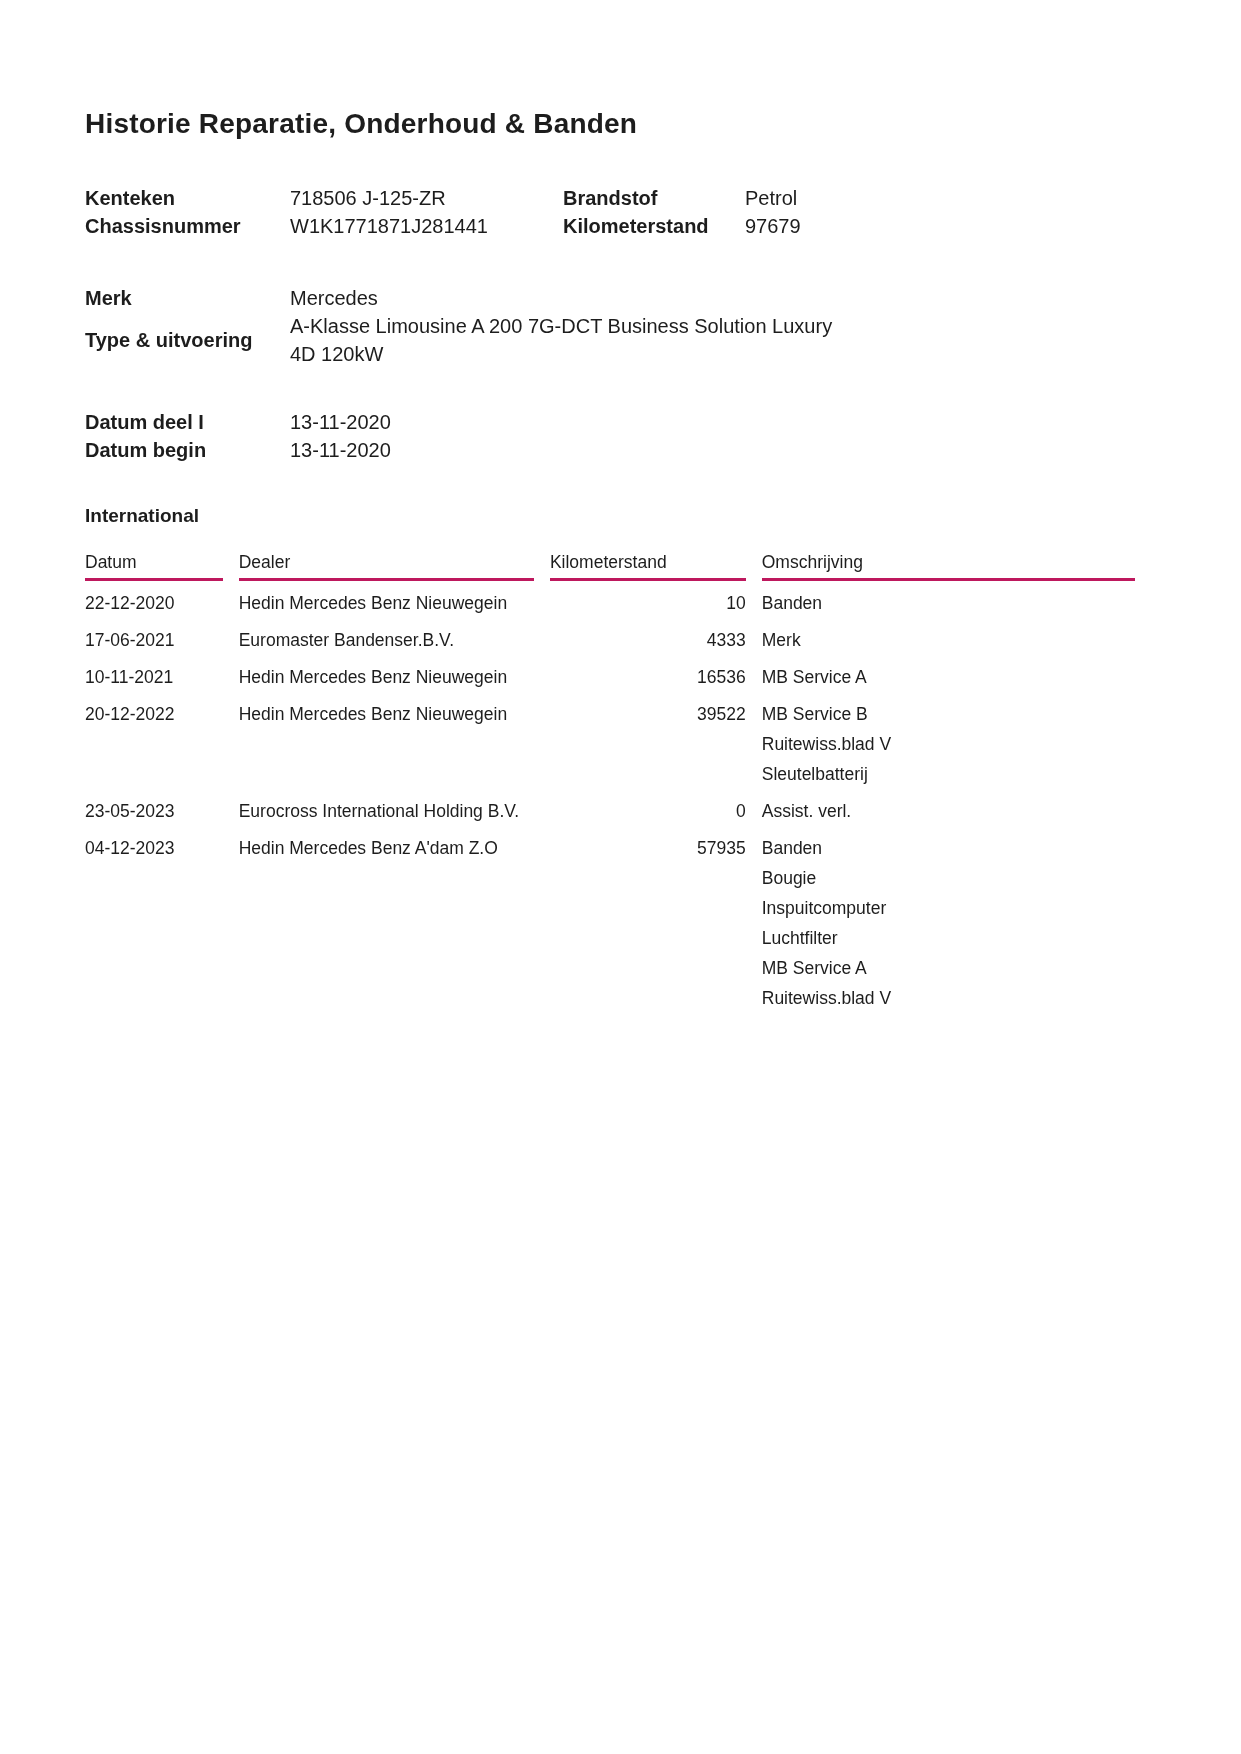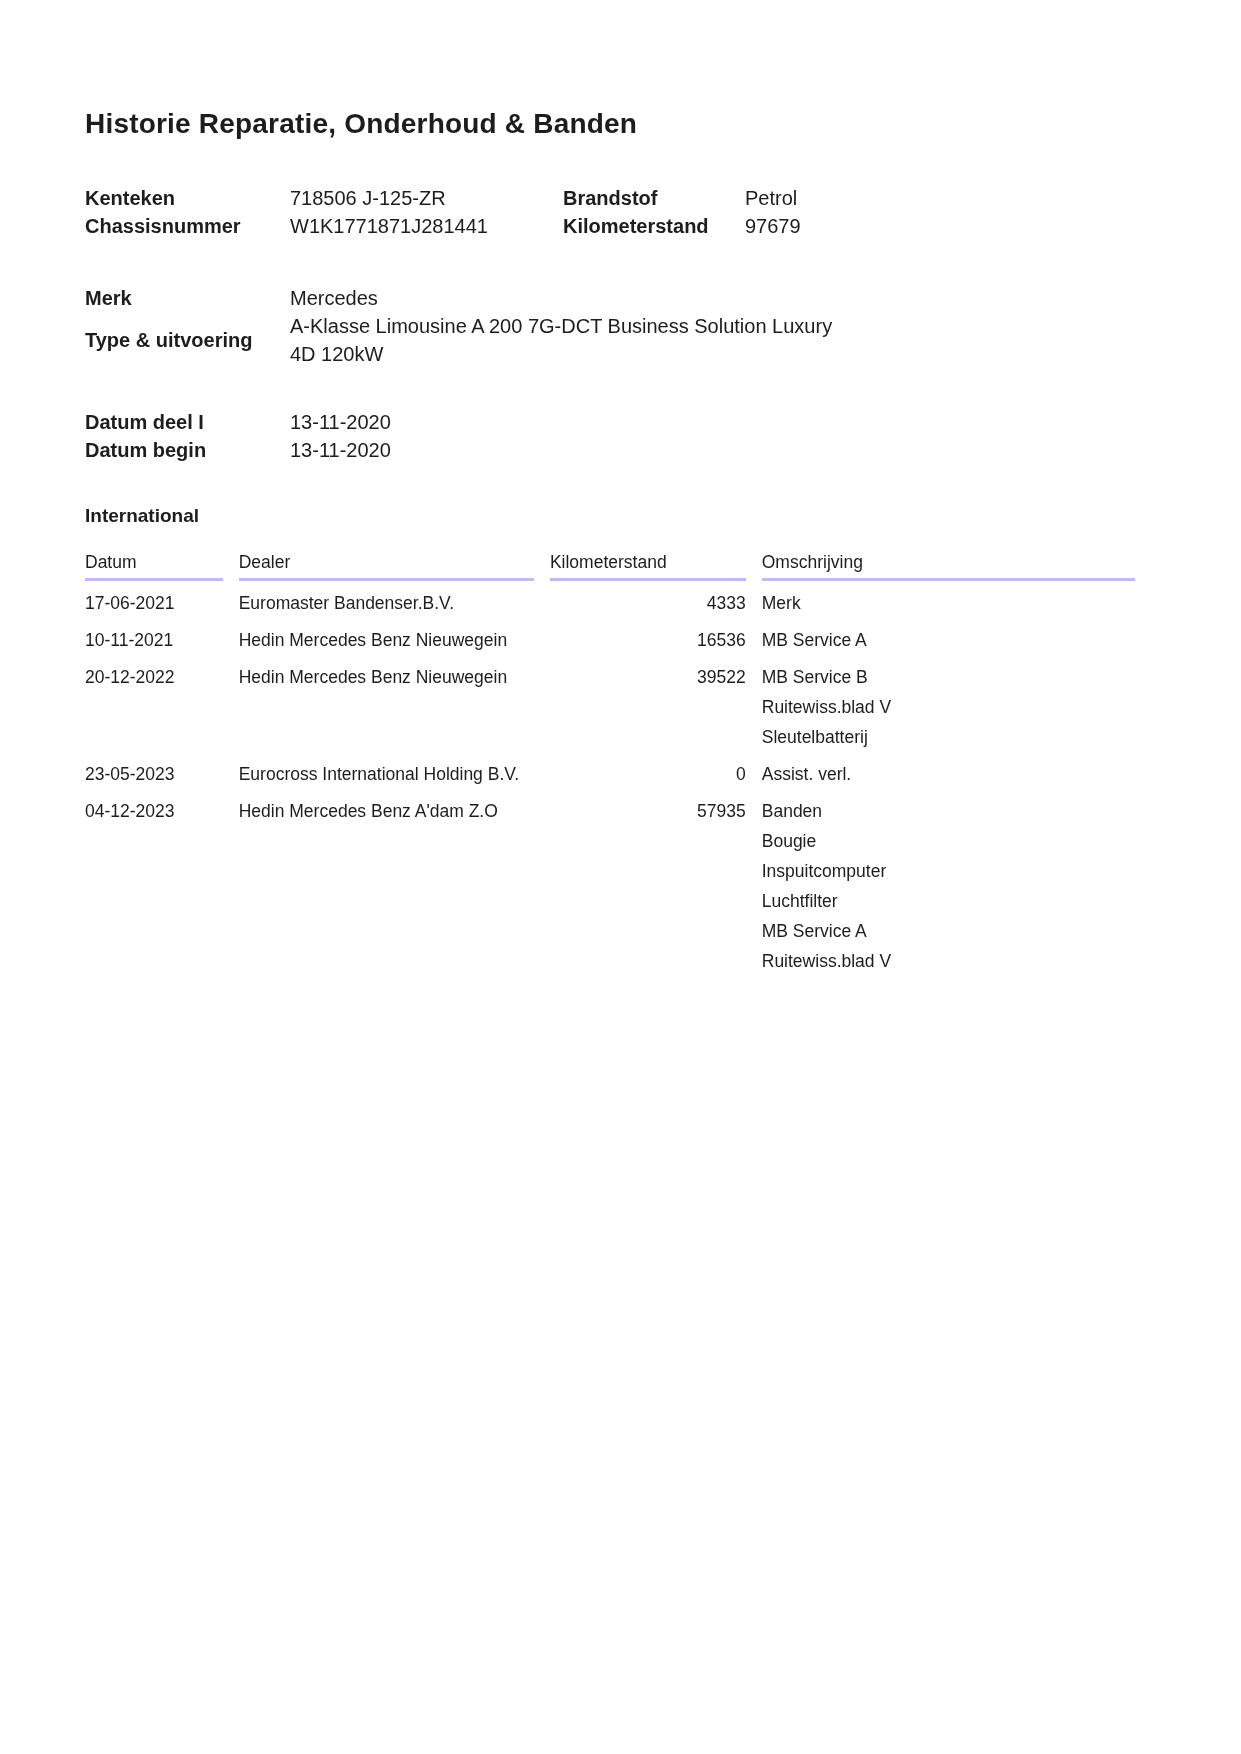--- a/index.html
+++ b/index.html
@@ -50,21 +50,21 @@
     border-collapse: separate;
     border-spacing: 16px 0;
     margin-left: -16px;
     font-size: 17.5px;
   }
   table.work-table th {
     font-weight: normal;
     text-align: left;
     line-height: 28px;
     padding-bottom: 2px;
-    border-bottom: 3px solid #c4b5fd;
+    border-bottom: 3px solid #be185d;
     white-space: nowrap;
   }
   table.work-table td {
     vertical-align: top;
     line-height: 30px;
     padding-top: 7px;
   }
   .col-date  { width: 139px; }
   .col-dealer{ width: 300px; }
   .col-km    { width: 198px; }
@@ -129,20 +129,28 @@
     <thead>
       <tr>
         <th class="col-date">Datum</th>
         <th class="col-dealer">Dealer</th>
         <th class="col-km">Kilometerstand</th>
         <th class="col-desc">Omschrijving</th>
       </tr>
     </thead>
     <tbody>
       <tr>
+        <td class="cell-date">22-12-2020</td>
+        <td class="cell-dealer">Hedin Mercedes Benz Nieuwegein</td>
+        <td class="cell-km">10</td>
+        <td class="cell-desc">
+          <div class="desc-line">Banden</div>
+        </td>
+      </tr>
+      <tr>
         <td class="cell-date">17-06-2021</td>
         <td class="cell-dealer">Euromaster Bandenser.B.V.</td>
         <td class="cell-km">4333</td>
         <td class="cell-desc">
           <div class="desc-line">Merk</div>
         </td>
       </tr>
       <tr>
         <td class="cell-date">10-11-2021</td>
         <td class="cell-dealer">Hedin Mercedes Benz Nieuwegein</td>

